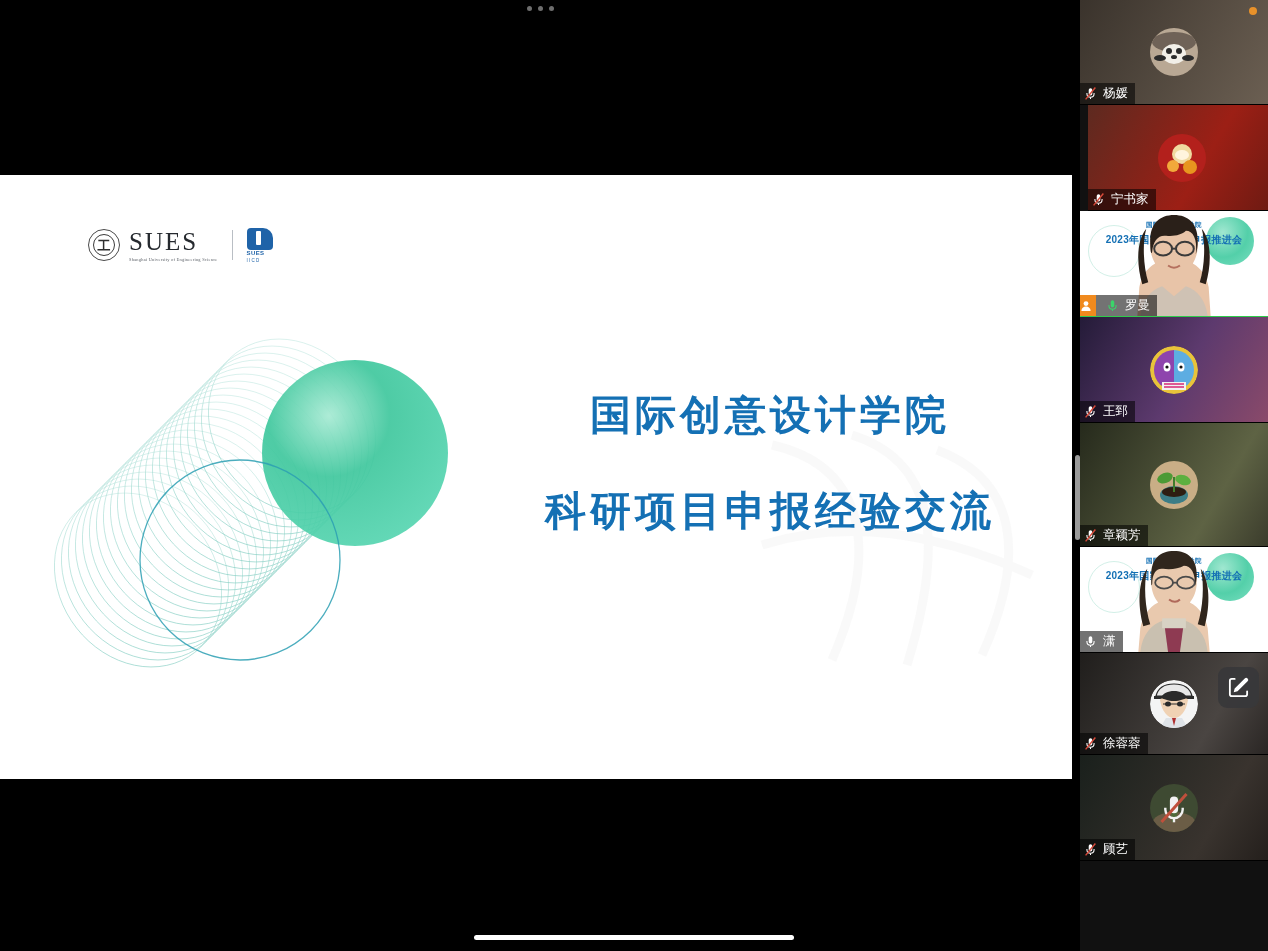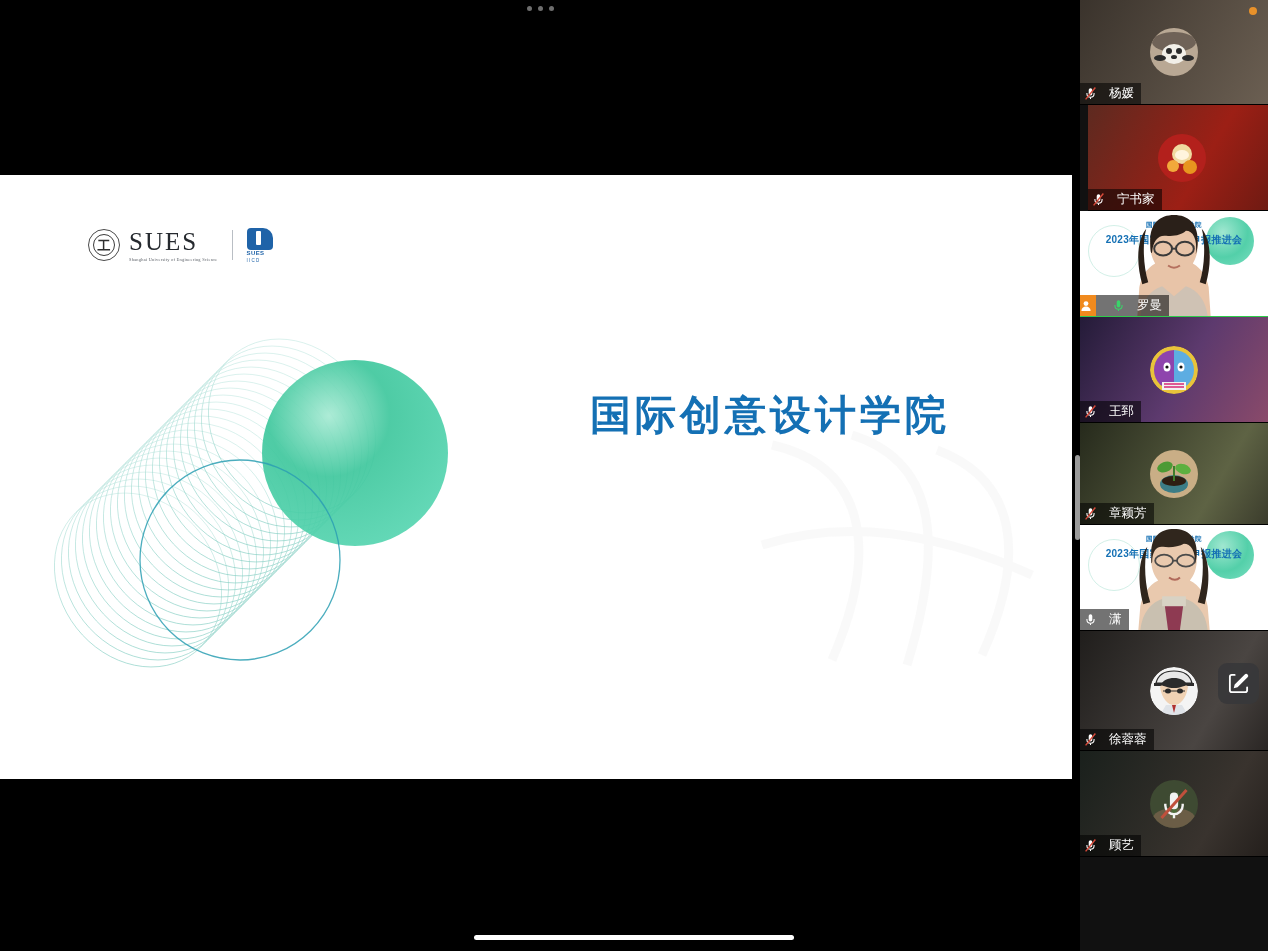--- a/index.html
+++ b/index.html
@@ -121,21 +121,21 @@
   .tile-bg { position:absolute; inset:0; }
 
   .avatar {
     position:absolute; left:50%; top:50%; transform:translate(-50%,-50%);
     width:48px; height:48px; border-radius:50%; overflow:hidden;
   }
   .avatar .av-svg { width:100%; height:100%; display:block; }
 
   .name-chip {
     position:absolute; left:0; bottom:0; height:21px;
-    display:flex; align-items:center; gap:12px; padding:0 7px 0 4px;
+    display:flex; align-items:center; gap:6px; padding:0 7px 0 4px;
     background:rgba(0,0,0,.55);
   }
   .name-chip .nm {
     color:#fff; font-size:12.5px; line-height:1;
     font-family:"DejaVu Sans","Liberation Sans",sans-serif; white-space:nowrap;
   }
   .mic { width:13px; height:15px; flex:0 0 auto; display:block; }
   .host-badge {
     width:20px; height:21px; background:#f08a1e; display:flex;
     align-items:center; justify-content:center; margin:0 4px 0 0;
@@ -266,20 +266,21 @@
           </g>
 
           <circle cx="337" cy="123" r="93" fill="url(#ballgrad)" opacity="0.92"></circle>
 
           <circle cx="222" cy="230" r="100" fill="none" stroke="#2b9fb3" stroke-width="1.3" opacity=".85"></circle>
         </svg>
       </div>
 
       <div class="title-wrap">
         <div class="title-line l1">国际创意设计学院</div>
+        <div class="title-line l2">科研项目申报经验交流</div>
       </div>
     </div>
 
     <div class="slide-scrollbar"></div>
     <div class="home-indicator"></div>
   </div>
 
   <div class="filmstrip">
 
     <div class="tile" style="height:105px;">
@@ -387,21 +388,21 @@
         <svg class="mic" viewBox="0 0 16 18">
           <path d="M8 2.4a2.2 2.2 0 0 1 2.2 2.2v4.6a2.2 2.2 0 0 1-4.4 0V4.6A2.2 2.2 0 0 1 8 2.4z" fill="#fff"></path>
           <path d="M3.6 8.4v.9a4.4 4.4 0 0 0 8.8 0v-.9" fill="none" stroke="#fff" stroke-width="1.3"></path>
           <path d="M8 13.7v2.1" stroke="#fff" stroke-width="1.3"></path>
           <path d="M2 16.2 14 1.6" stroke="#d94a3a" stroke-width="1.7"></path>
         </svg>
         <span class="nm">王郅</span>
       </div>
     </div>
 
-    <div class="tile" style="height:102px;">
+    <div class="tile" style="height:124px;">
       <div class="tile-bg" style="background:linear-gradient(120deg,#262a1c 0%,#5e6344 70%,#3b3c2c 100%);"></div>
       <div class="avatar">
         <svg class="av-svg" viewBox="0 0 48 48">
             <rect width="48" height="48" fill="#c9ae86"></rect>
           <ellipse cx="24" cy="34" rx="14" ry="9" fill="#3c7d86"></ellipse>
           <ellipse cx="24" cy="31" rx="12" ry="5" fill="#2e1e12"></ellipse>
           <path d="M24 31V16" stroke="#3f7d2c" stroke-width="2"></path>
           <ellipse cx="15" cy="17" rx="8" ry="5" fill="#4c9a35" transform="rotate(-20 15 17)"></ellipse>
           <ellipse cx="33" cy="19" rx="8" ry="5" fill="#5cb040" transform="rotate(18 33 19)"></ellipse>
         </svg>
@@ -445,21 +446,21 @@
       <div class="name-chip">
         <svg class="mic" viewBox="0 0 16 18">
           <path d="M8 2.4a2.2 2.2 0 0 1 2.2 2.2v4.6a2.2 2.2 0 0 1-4.4 0V4.6A2.2 2.2 0 0 1 8 2.4z" fill="#fff"></path>
           <path d="M3.6 8.4v.9a4.4 4.4 0 0 0 8.8 0v-.9" fill="none" stroke="#fff" stroke-width="1.3"></path>
           <path d="M8 13.7v2.1" stroke="#fff" stroke-width="1.3"></path>
         </svg>
         <span class="nm">潇</span>
       </div>
     </div>
 
-    <div class="tile" style="height:120px;">
+    <div class="tile" style="height:102px;">
       <div class="tile-bg" style="background:linear-gradient(120deg,#201e1c 0%,#4a4542 70%,#2a2624 100%);"></div>
       <div class="avatar">
         <svg class="av-svg" viewBox="0 0 48 48">
             <circle cx="24" cy="24" r="24" fill="#f4f4f4"></circle>
           <path d="M6 16c2-8 9-12 18-12s16 4 18 12z" fill="#e8e8e8" stroke="#2b2b2b" stroke-width="1.2"></path>
           <path d="M4 16h40v3H4z" fill="#2b2b2b"></path>
           <path d="M10 20c2-4 7-6 14-6s12 2 14 6c-2 12-8 18-14 18s-12-6-14-18z" fill="#f0d2b4"></path>
           <path d="M10 19c3-6 8-8 14-8s11 2 14 8c-2-2-6 2-14 2s-12-4-14-2z" fill="#2b2b2b"></path>
           <ellipse cx="18" cy="24" rx="3" ry="2.5" fill="#2b2b2b"></ellipse>
             <ellipse cx="30" cy="24" rx="3" ry="2.5" fill="#2b2b2b"></ellipse>

